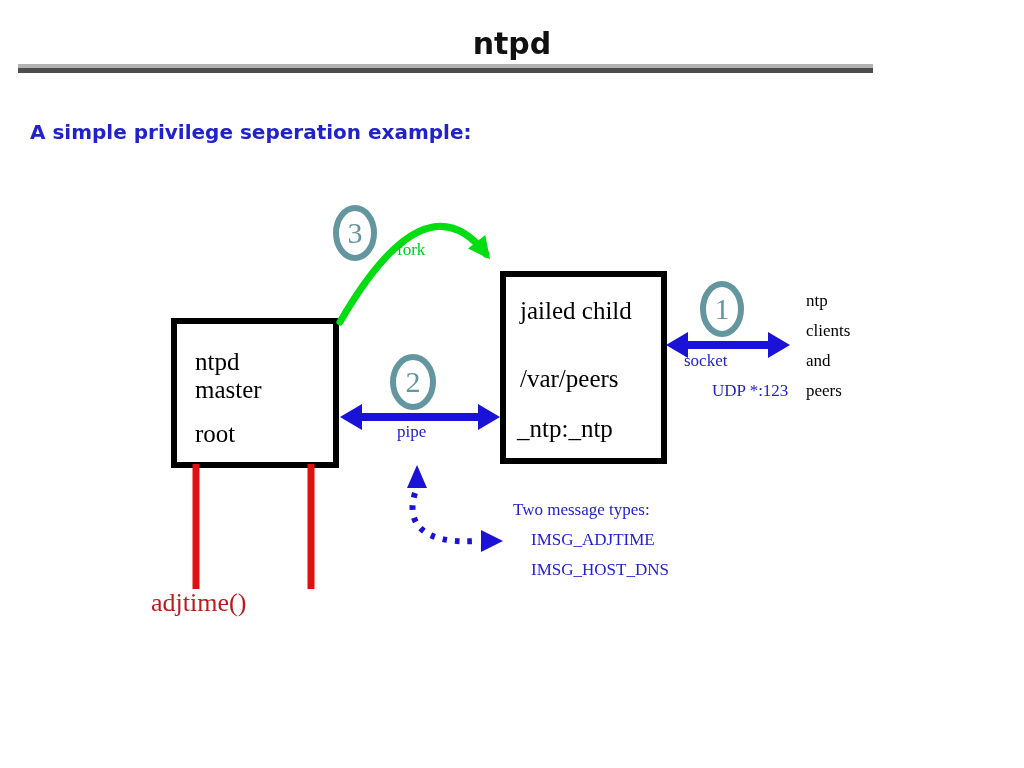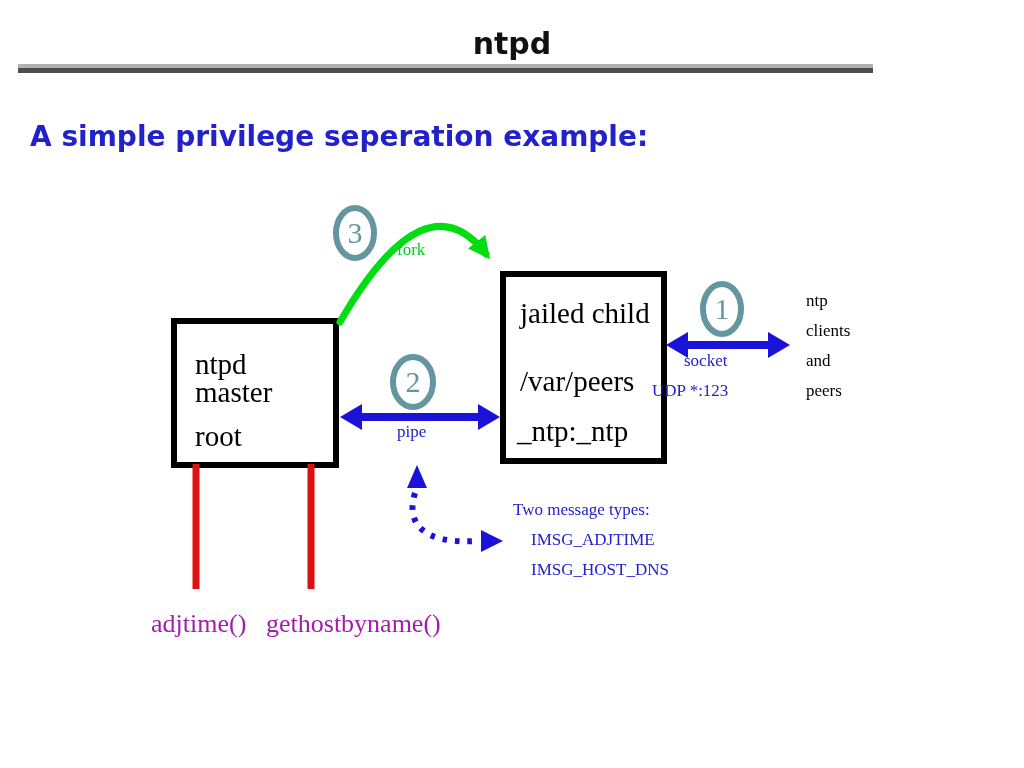--- a/index.html
+++ b/index.html
@@ -9,27 +9,27 @@
   }
   .abs{position:absolute;}
   .slide-title{
     left:0;top:26px;width:1024px;text-align:center;
     font-family:"DejaVu Sans", sans-serif;font-weight:bold;font-size:30px;color:#111111;
   }
   .rule-light{left:18px;top:64px;width:974px;height:4px;background:#b2b2b2;}
   .rule-dark{left:18px;top:68px;width:974px;height:5px;background:#4d4d4d;}
   .heading{
     left:30px;top:120px;font-family:"DejaVu Sans", sans-serif;font-weight:bold;
-    font-size:28px;color:#2222cc;letter-spacing:0px;
+    font-size:20px;color:#2222cc;letter-spacing:0px;
   }
   .serif-label{font-size:17px;color:#000000;white-space:nowrap;line-height:1.1;}
-  .box-text{font-size:29px;color:#000000;white-space:nowrap;}
+  .box-text{font-size:25px;color:#000000;white-space:nowrap;}
   .blue-text{color:#2222cc;}
   .green-text{color:#00cc22;}
-  .red-text{color:#a21caf;font-size:26px;margin-top:21px;}
+  .red-text{color:#b91c1c;font-size:26px;}
   .badge-num{
     width:44px;height:52px;text-align:center;line-height:52px;
     font-size:30px;color:#6496a0;
   }
   svg{position:absolute;left:0;top:0;}
 </style>
 </head>
 <body>
 
 <div class="slide">
@@ -80,27 +80,26 @@
   <div class="abs box-text" style="left:195px;top:376px;">master</div>
   <div class="abs box-text" style="left:195px;top:420px;">root</div>
 
   <div class="abs box-text" style="left:520px;top:297px;">jailed child</div>
   <div class="abs box-text" style="left:520px;top:365px;">/var/peers</div>
   <div class="abs box-text" style="left:517px;top:415px;">_ntp:_ntp</div>
 
   <div class="abs serif-label green-text" style="left:397px;top:241px;">fork</div>
   <div class="abs serif-label blue-text" style="left:397px;top:423px;">pipe</div>
   <div class="abs serif-label blue-text" style="left:684px;top:352px;">socket</div>
-  <div class="abs serif-label blue-text" style="left:652px;top:382px;text-align:right;">UDP *:123</div>
+  <div class="abs serif-label blue-text" style="left:712px;top:382px;text-align:right;">UDP *:123</div>
 
   <div class="abs serif-label" style="left:806px;top:292px;">ntp</div>
   <div class="abs serif-label" style="left:806px;top:322px;">clients</div>
   <div class="abs serif-label" style="left:806px;top:352px;">and</div>
   <div class="abs serif-label" style="left:806px;top:382px;">peers</div>
 
   <div class="abs serif-label blue-text" style="left:513px;top:501px;">Two message types:</div>
   <div class="abs serif-label blue-text" style="left:531px;top:561px;">IMSG_HOST_DNS</div>
   <div class="abs serif-label blue-text" style="left:531px;top:531px;">IMSG_ADJTIME</div>
 
   <div class="abs serif-label red-text" style="left:151px;top:589px;">adjtime()</div>
-  <div class="abs serif-label red-text" style="left:266px;top:589px;">gethostbyname()</div>
 
 </div>
 
 </body></html>

